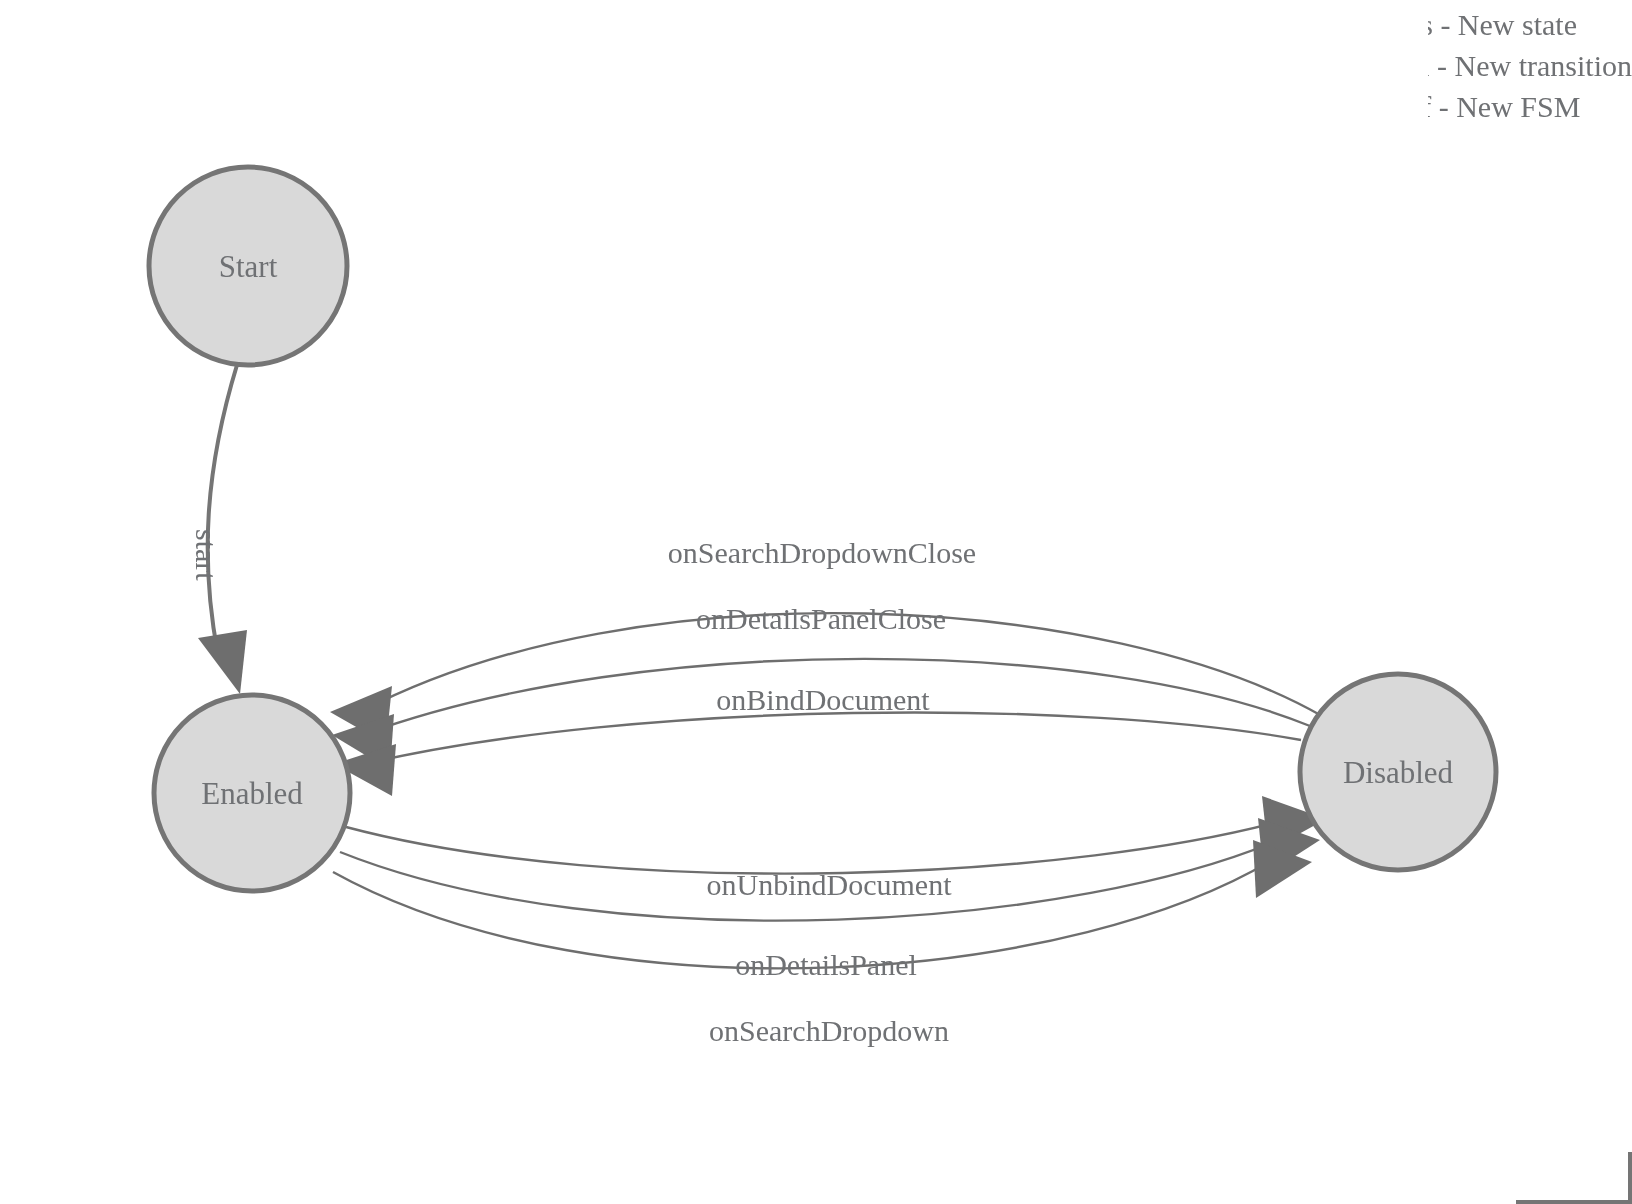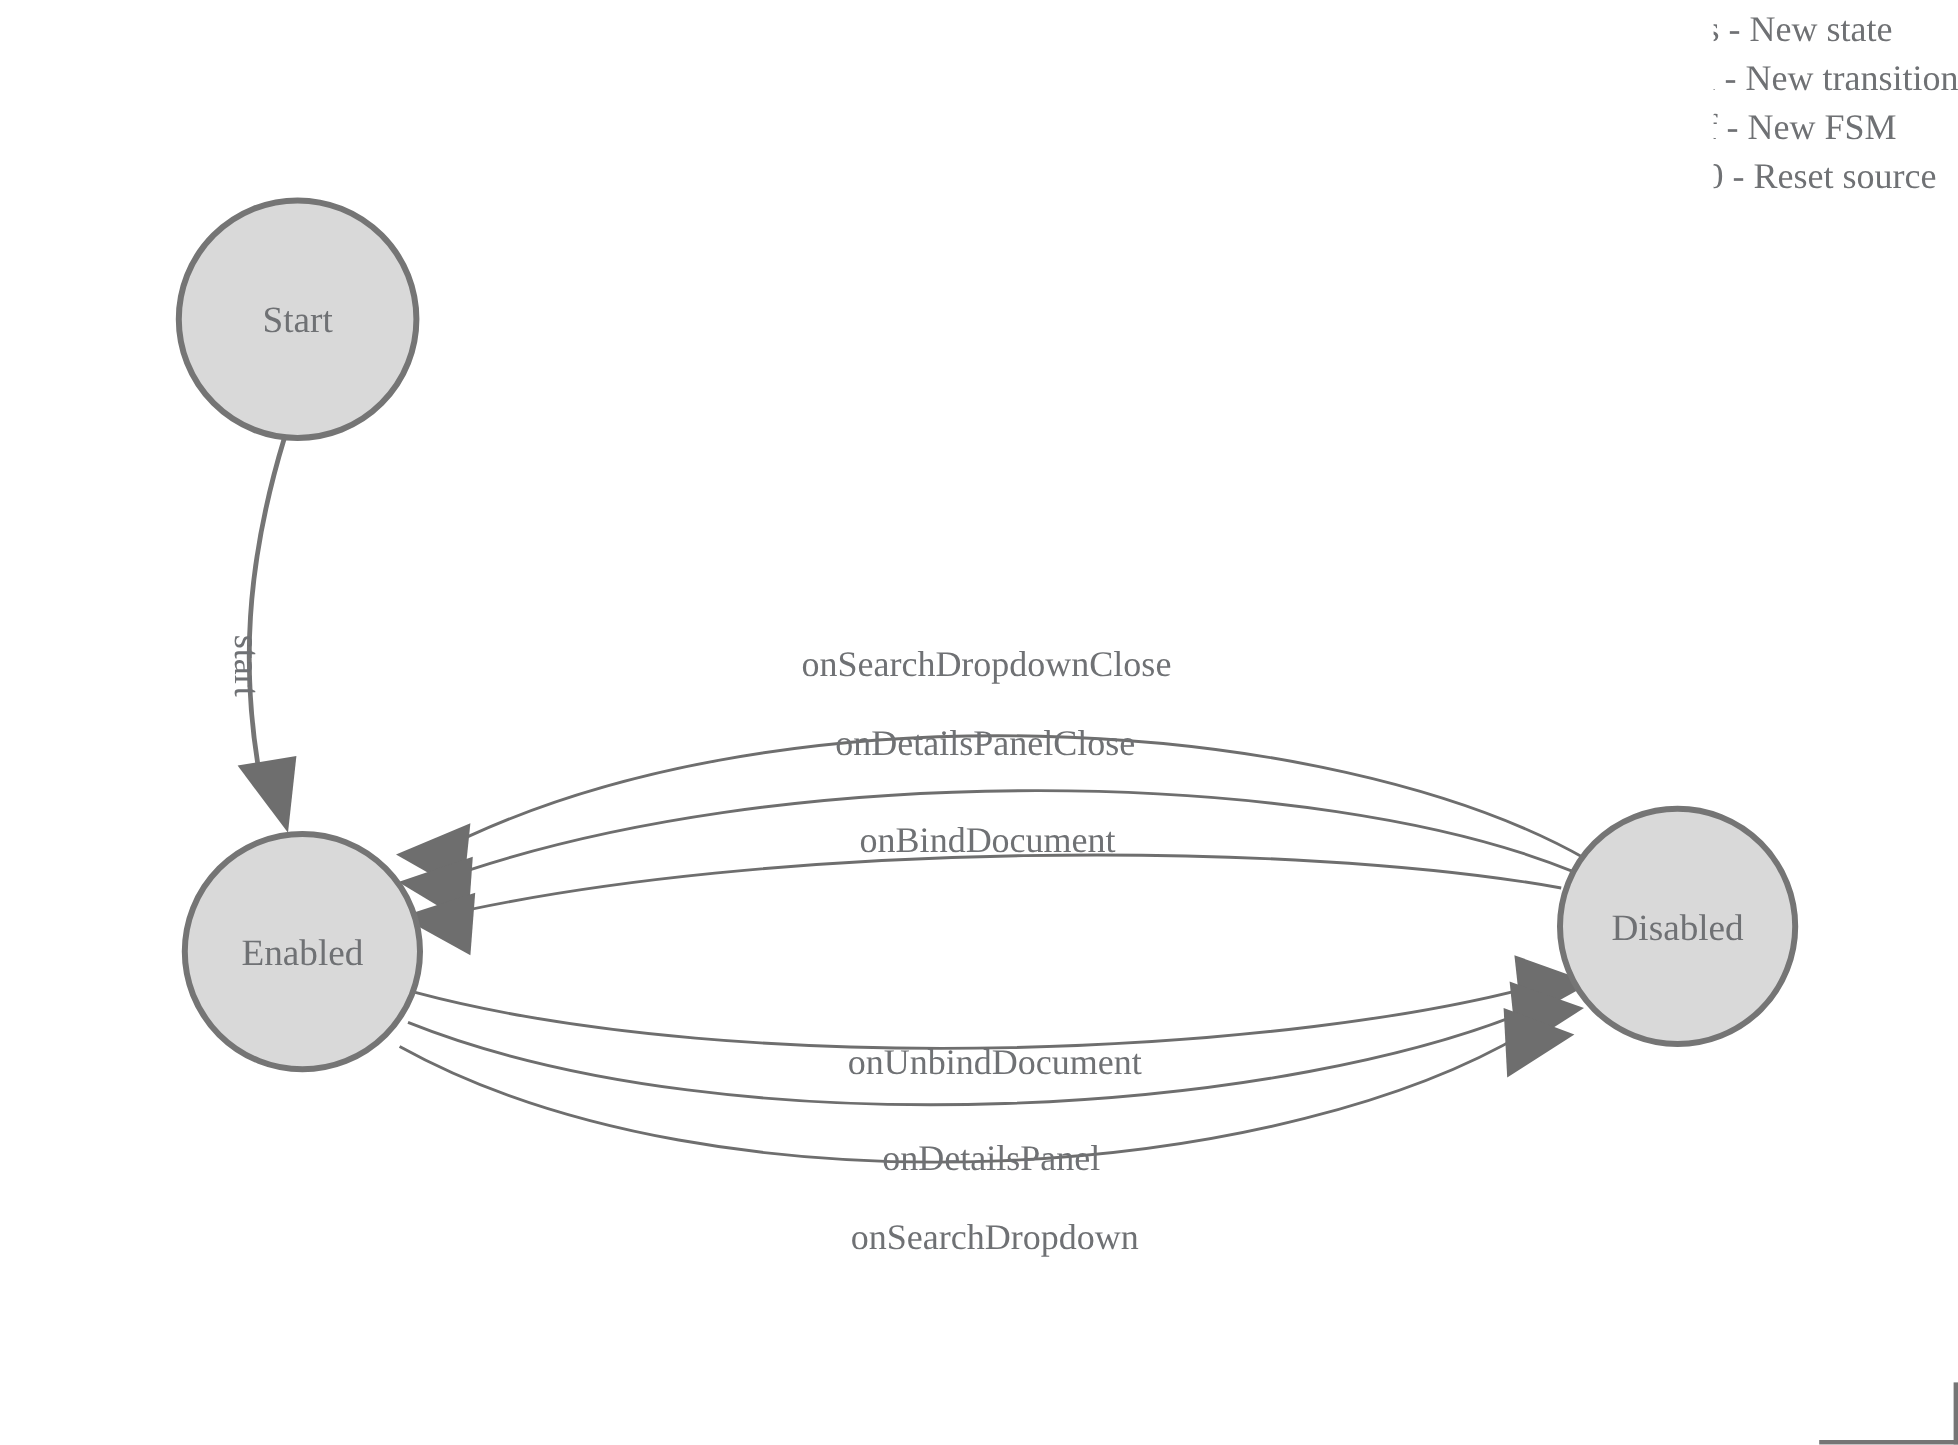--- a/index.html
+++ b/index.html
@@ -175,21 +175,20 @@
     <text class="edge-label" x="826" y="975" text-anchor="middle">onDetailsPanel</text>
 
     <text class="edge-label" x="829" y="1041" text-anchor="middle">onSearchDropdown</text>
   </svg>
 
   <div id="help-clip">
     <div id="help-overlay">
       <div class="help-line">s - New state</div>
       <div class="help-line">l - New transition</div>
       <div class="help-line">f - New FSM</div>
-      <div class="help-line">0 - Reset source</div>
     </div>
   </div>
 
   <div id="frame-corner">
     <div class="v-edge"></div>
     <div class="h-edge"></div>
   </div>
 
 </div>
 

